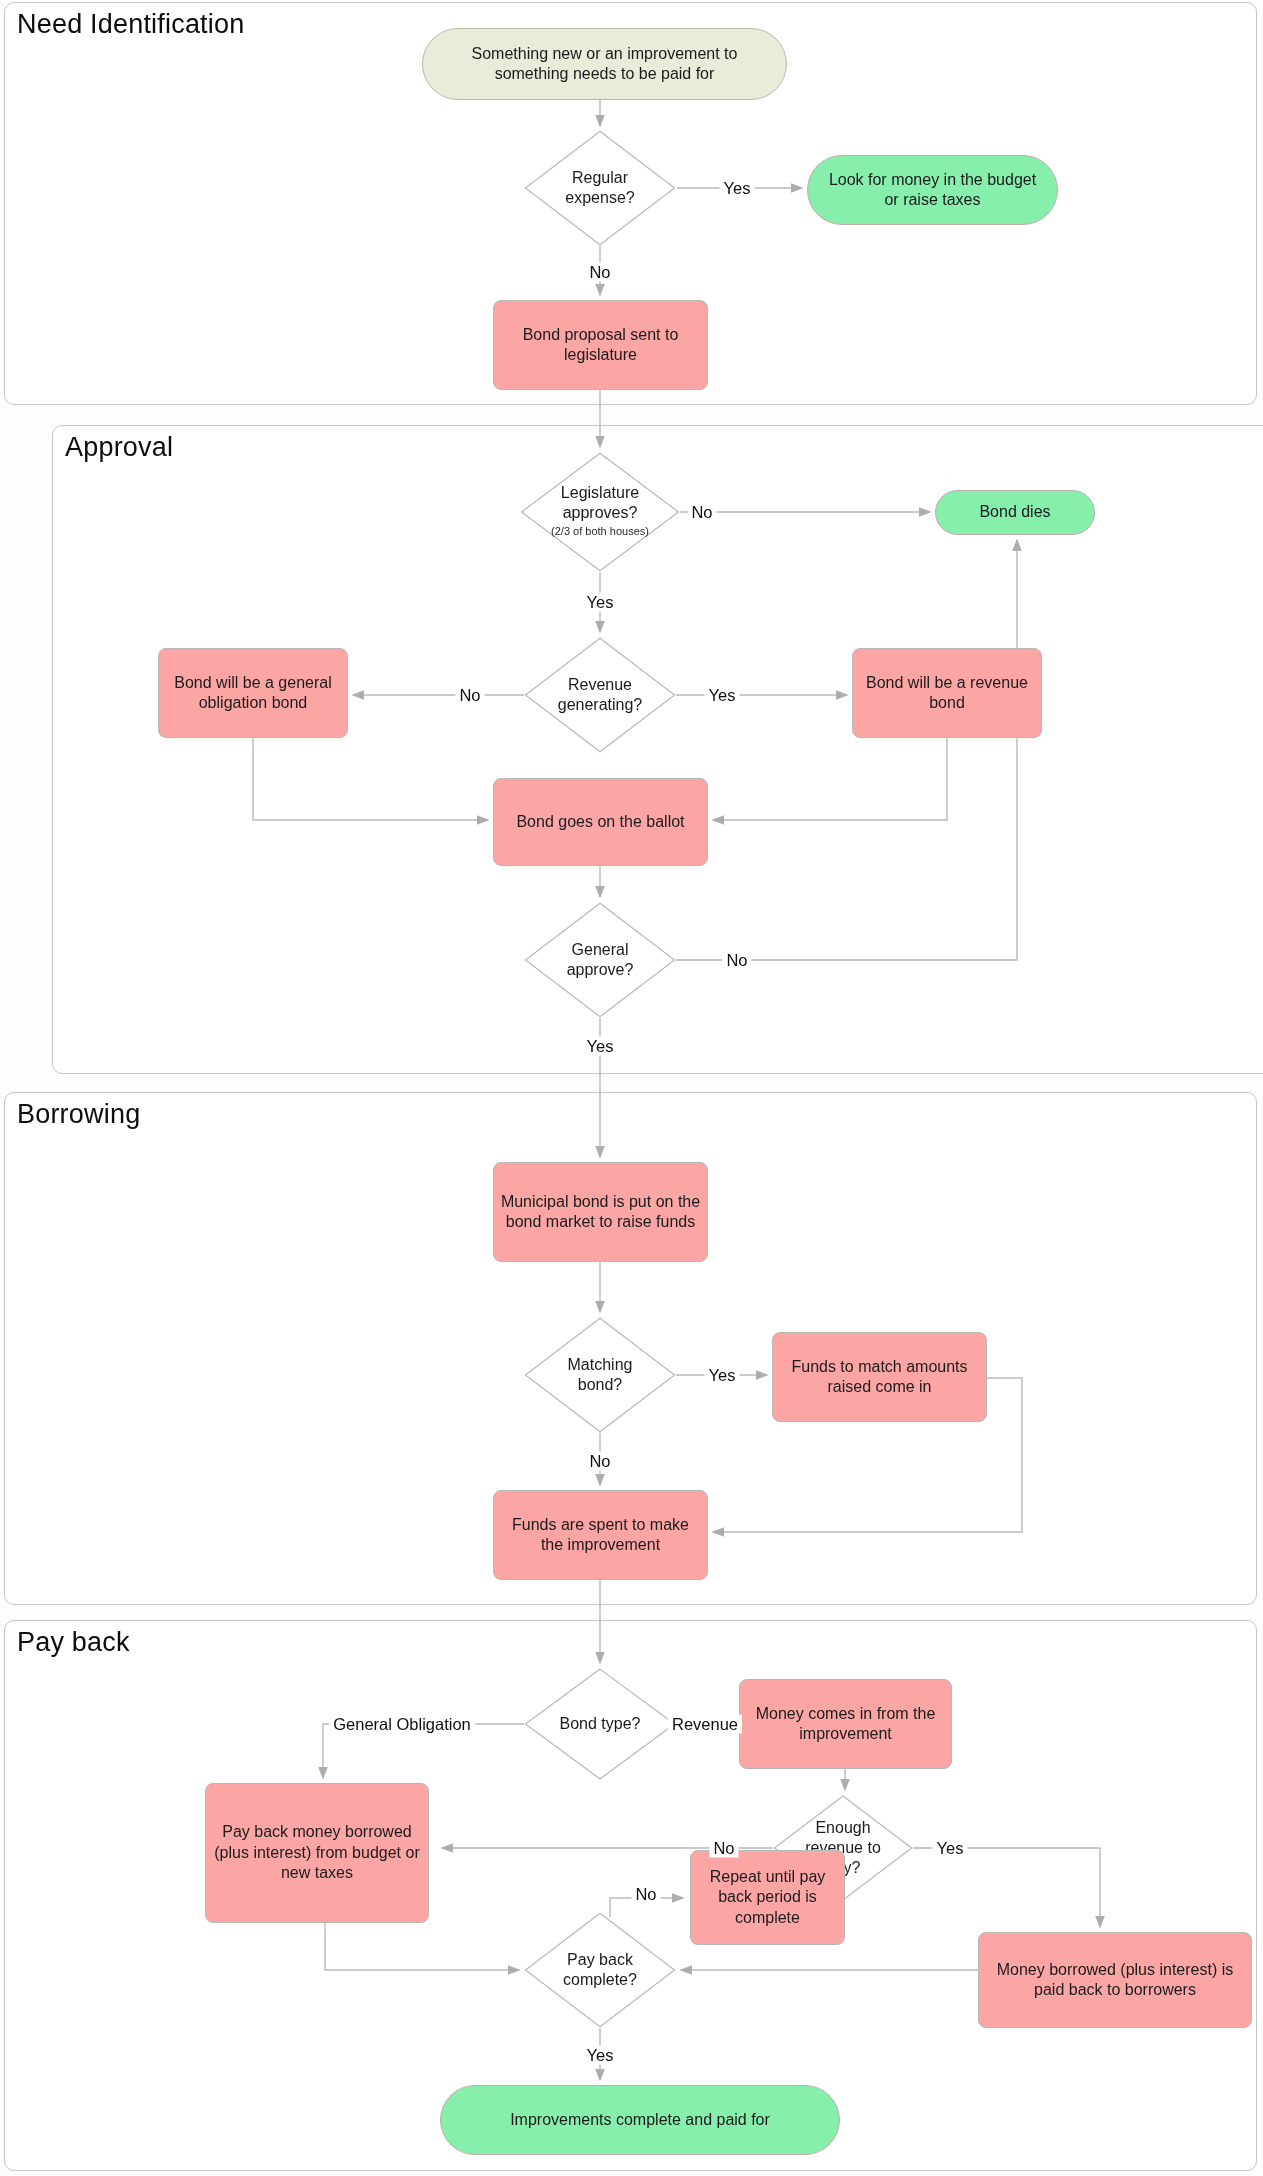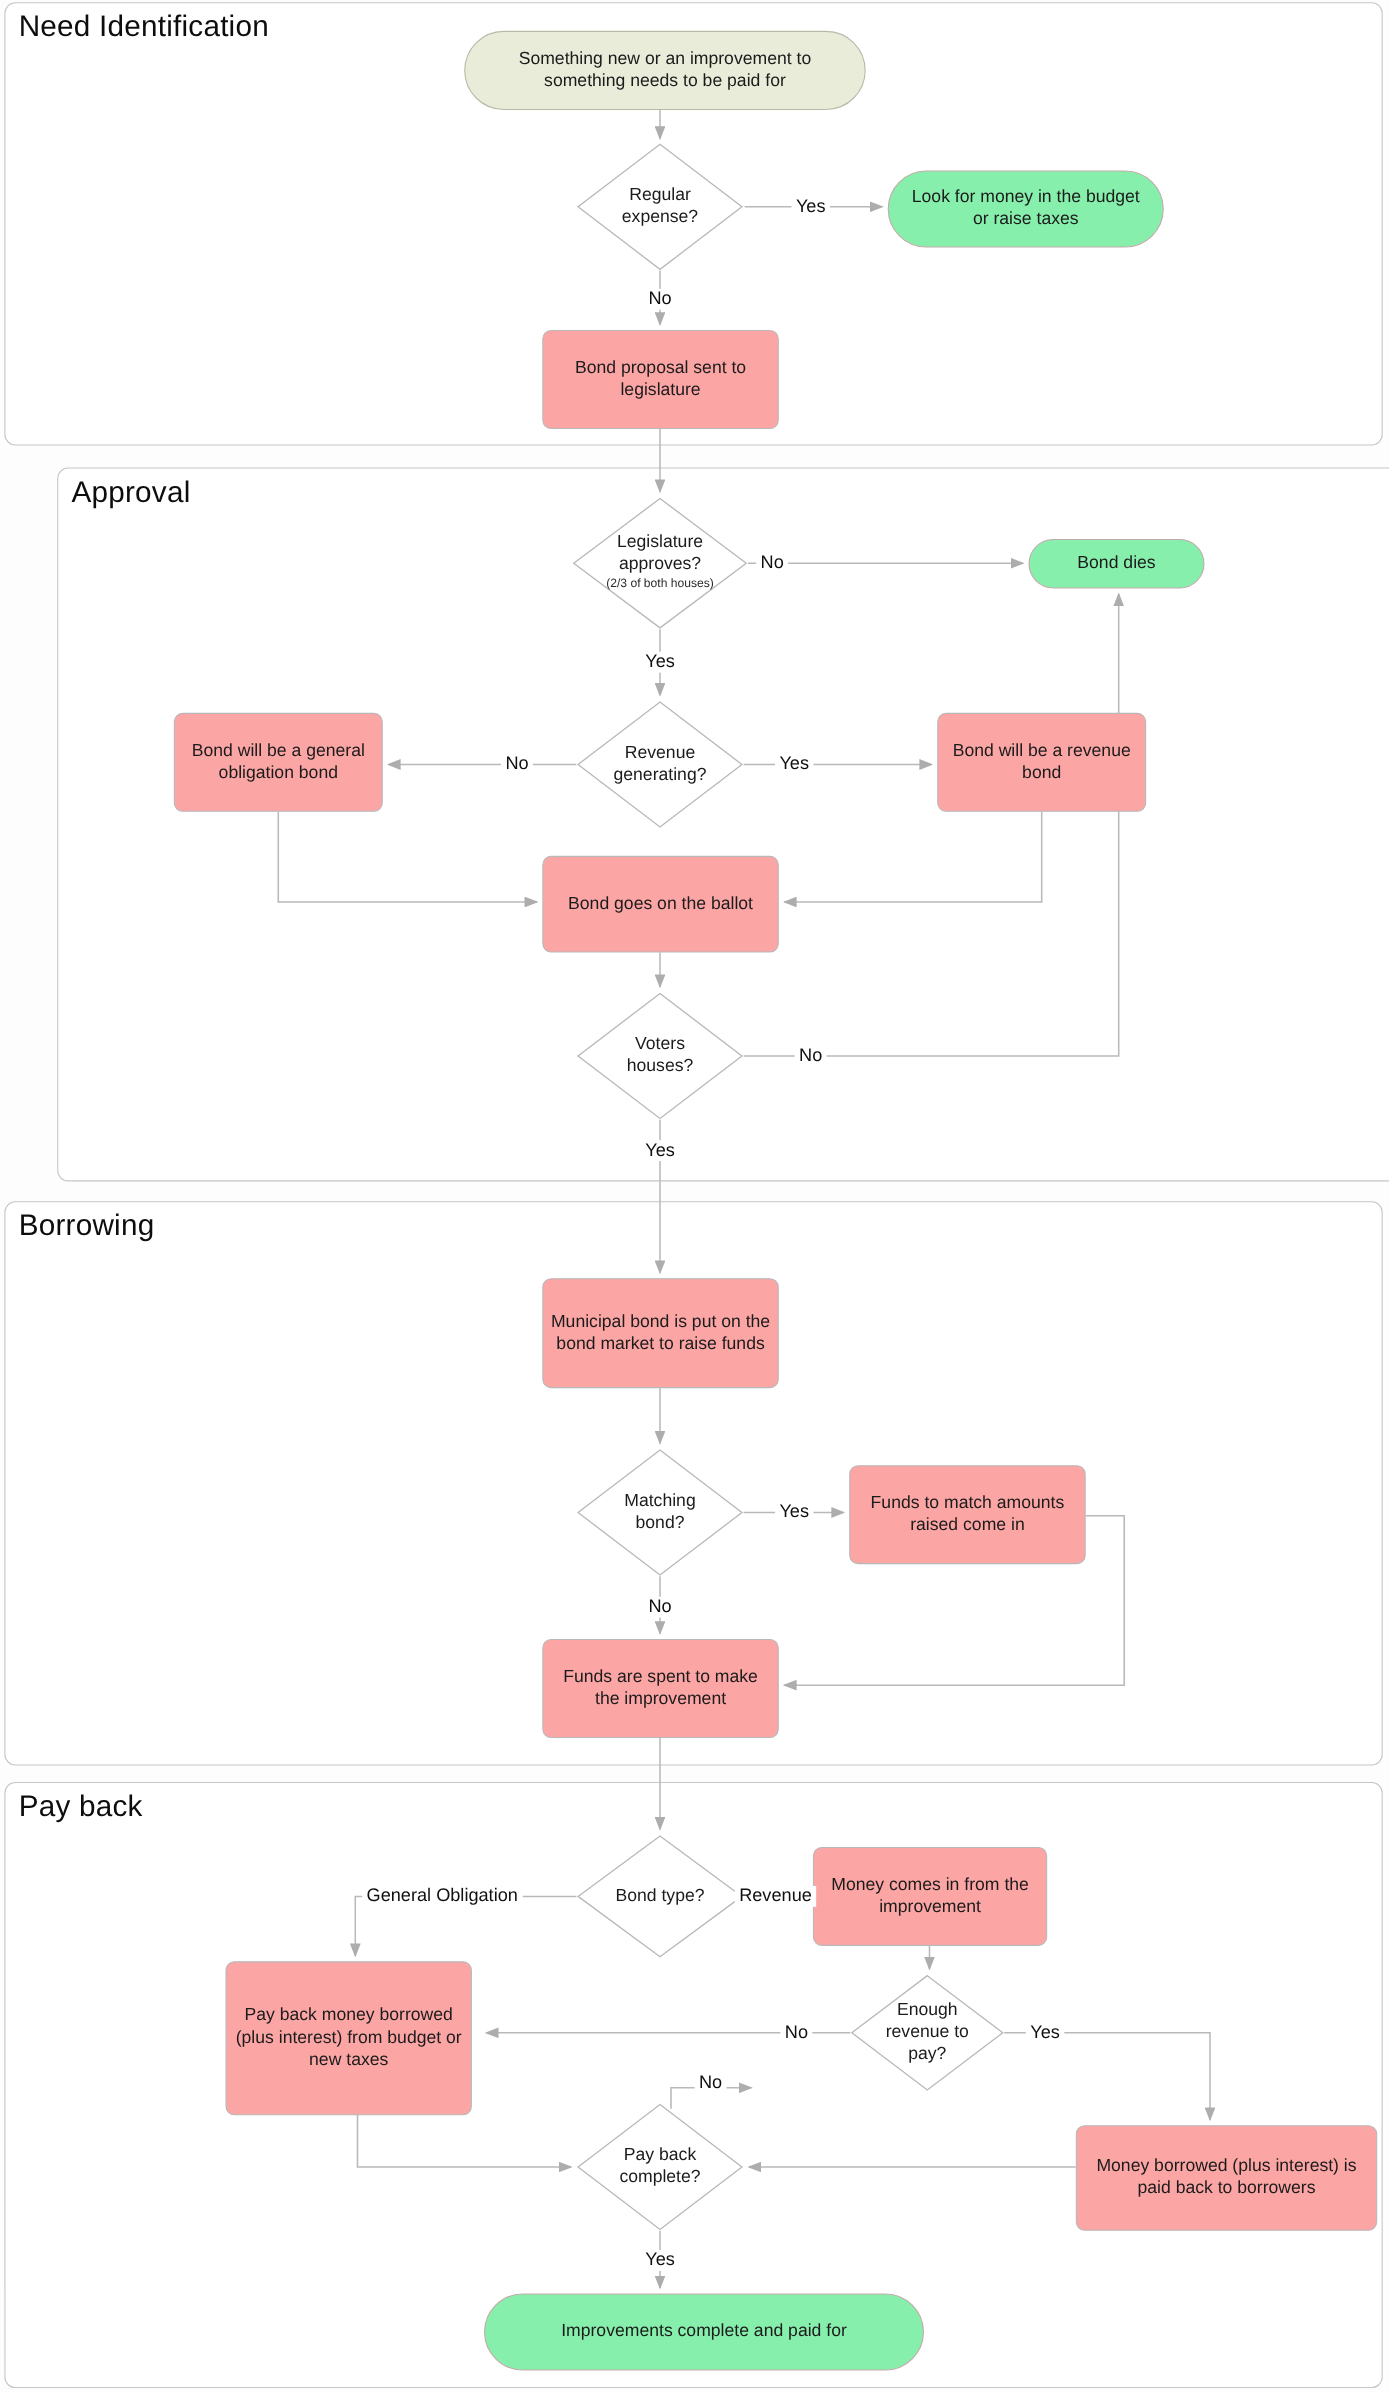--- a/index.html
+++ b/index.html
@@ -131,21 +131,21 @@
   <div class="node rect" style="left:158px;top:648px;width:190px;height:90px;">Bond will be a general obligation bond</div>
 
   <div class="node rect" style="left:852px;top:648px;width:190px;height:90px;">Bond will be a revenue bond</div>
 
   <div class="node rect" style="left:493px;top:778px;width:215px;height:88px;">Bond goes on the ballot</div>
 
   <div class="diamond" style="left:524px;top:902px;width:152px;height:116px;">
     <svg viewBox="0 0 100 100" preserveAspectRatio="none">
         <polygon points="50,1 99,50 50,99 1,50" fill="#fff" stroke="#b8b8b8" vector-effect="non-scaling-stroke" stroke-width="1.2"></polygon>
       </svg>
-    <div class="dtext">Voters houses?</div>
+    <div class="dtext">General approve?</div>
   </div>
 
   <div class="node rect" style="left:493px;top:1162px;width:215px;height:100px;">Municipal bond is put on the bond market to raise funds</div>
 
   <div class="diamond" style="left:524px;top:1317px;width:152px;height:116px;">
     <svg viewBox="0 0 100 100" preserveAspectRatio="none">
         <polygon points="50,1 99,50 50,99 1,50" fill="#fff" stroke="#b8b8b8" vector-effect="non-scaling-stroke" stroke-width="1.2"></polygon>
       </svg>
     <div class="dtext">Matching bond?</div>
   </div>
@@ -165,20 +165,21 @@
 
   <div class="node rect" style="left:739px;top:1679px;width:213px;height:90px;">Money comes in from the improvement</div>
 
   <div class="diamond" style="left:773px;top:1795px;width:140px;height:106px;">
     <svg viewBox="0 0 100 100" preserveAspectRatio="none">
         <polygon points="50,1 99,50 50,99 1,50" fill="#fff" stroke="#b8b8b8" vector-effect="non-scaling-stroke" stroke-width="1.2"></polygon>
       </svg>
     <div class="dtext" style="padding:0 14px;">Enough revenue to pay?</div>
   </div>
 
+  <div class="node rect" style="left:690px;top:1850px;width:155px;height:95px;">Repeat until pay back period is complete</div>
 
   <div class="node rect" style="left:978px;top:1932px;width:274px;height:96px;">Money borrowed (plus interest) is paid back to borrowers</div>
 
   <div class="diamond" style="left:524px;top:1912px;width:152px;height:116px;">
     <svg viewBox="0 0 100 100" preserveAspectRatio="none">
         <polygon points="50,1 99,50 50,99 1,50" fill="#fff" stroke="#b8b8b8" vector-effect="non-scaling-stroke" stroke-width="1.2"></polygon>
       </svg>
     <div class="dtext">Pay back complete?</div>
   </div>
 

